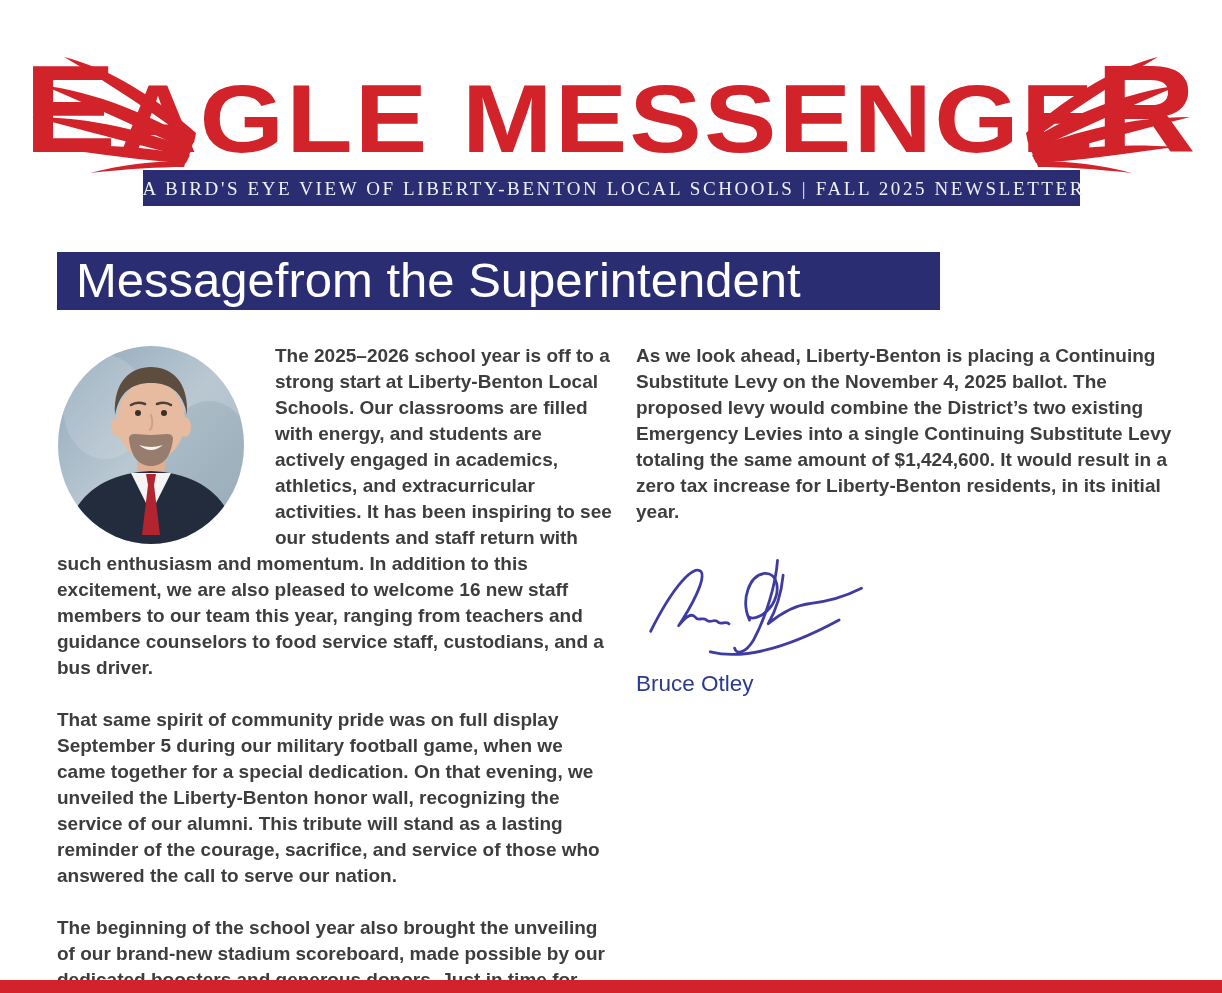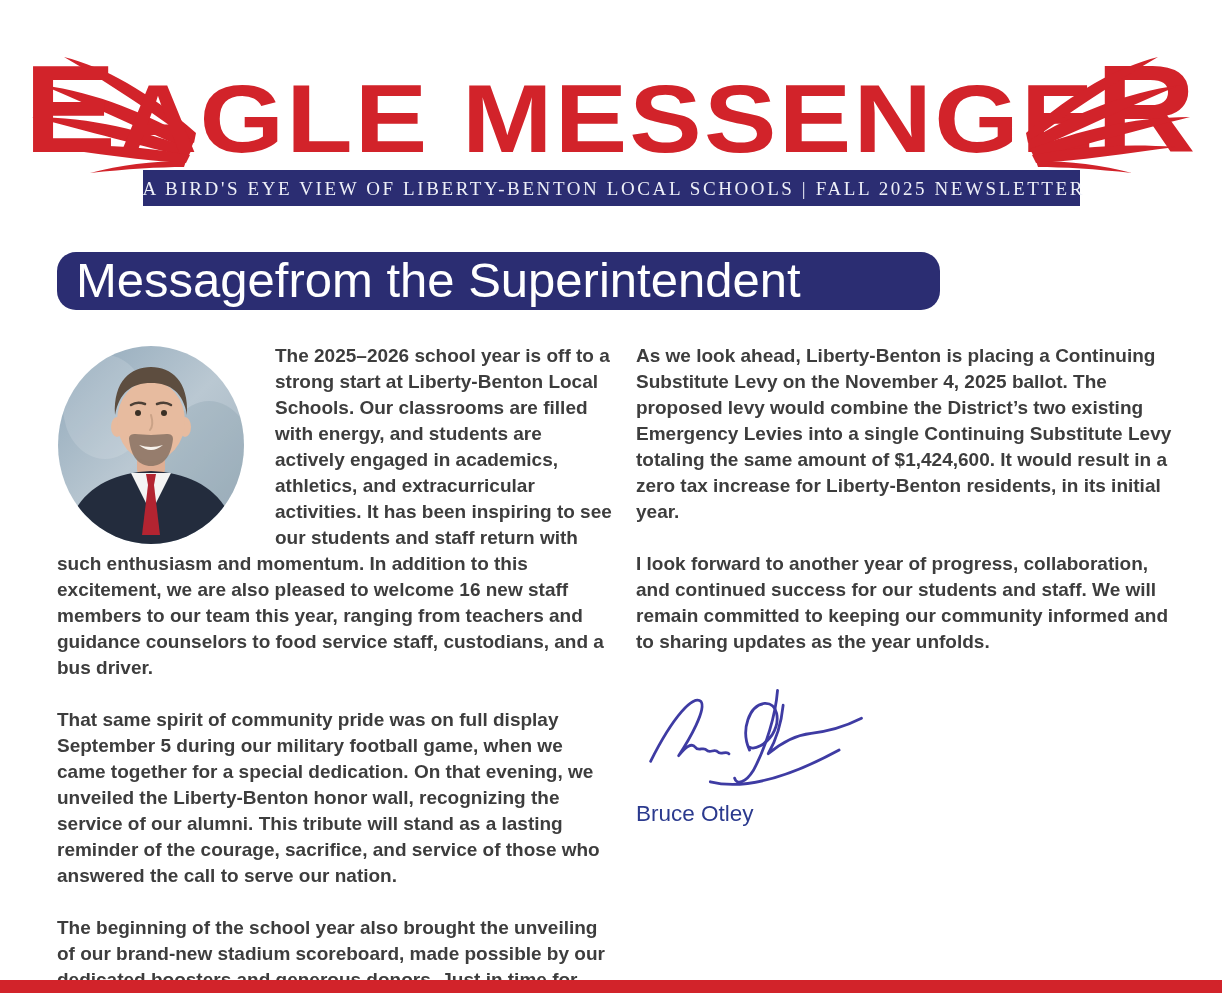--- a/index.html
+++ b/index.html
@@ -23,21 +23,21 @@
   .wordmark .mid{font-size:97px;}
   .tagline-bar{
     width:937px;height:36px;margin:4px auto 0;background:var(--navy,#2b2d72);
     color:#eef0f8;font-family:"Liberation Serif", serif;font-size:19px;
     letter-spacing:2.6px;text-align:left;line-height:37px;white-space:nowrap;
   }
   
   .section-bar{
     margin:46px 0 0 57px;width:883px;height:58px;background:var(--navy,#2b2d72);
     color:#ffffff;font-size:49px;line-height:57px;padding-left:19px;
-    box-sizing:border-box;white-space:nowrap;border-radius:19px;
+    box-sizing:border-box;white-space:nowrap;
   }
   
   .columns{
     display:flex;margin:33px 41px 0 57px;gap:23px;
     color:var(--ink,#3d3d3d);font-size:19px;line-height:26px;
   }
   .col-left{width:556px;}
   .col-right{width:542px;}
   .columns p{margin:0 0 26px 0;font-weight:bold;}
   .portrait{float:left;width:188px;height:200px;margin:2px 30px 4px 0;}
@@ -128,21 +128,20 @@
           <path d="M94,70 Q97,80 93,85" stroke="#caa287" stroke-width="2" fill="none" stroke-linecap="round"></path>
         </g>
       </svg>
       <p>The 2025–2026 school year is off to a strong start at Liberty-Benton Local Schools. Our classrooms are filled with energy, and students are actively engaged in academics, athletics, and extracurricular activities. It has been inspiring to see our students and staff return with such enthusiasm and momentum. In addition to this excitement, we are also pleased to welcome 16 new staff members to our team this year, ranging from teachers and guidance counselors to food service staff, custodians, and a bus driver.</p>
       <p>That same spirit of community pride was on full display September 5 during our military football game, when we came together for a special dedication. On that evening, we unveiled the Liberty-Benton honor wall, recognizing the service of our alumni. This tribute will stand as a lasting reminder of the courage, sacrifice, and service of those who answered the call to serve our nation.</p>
       <p>The beginning of the school year also brought the unveiling of our brand-new stadium scoreboard, made possible by our dedicated boosters and generous donors. Just in time for football season, the scoreboard represents the latest in a proud tradition</p>
     </div>
 
     <div class="col-right">
       <p>As we look ahead, Liberty-Benton is placing a Continuing Substitute Levy on the November 4, 2025 ballot. The proposed levy would combine the District’s two existing Emergency Levies into a single Continuing Substitute Levy totaling the same amount of $1,424,600. It would result in a zero tax increase for Liberty-Benton residents, in its initial year.</p>
-      <p>I look forward to another year of progress, collaboration, and continued success for our students and staff. We will remain committed to keeping our community informed and to sharing updates as the year unfolds.</p>
 
       <svg class="signature-svg" viewBox="0 0 240 120" aria-hidden="true">
         <path d="M6,86 C30,38 52,14 60,22 C66,30 48,62 36,80 C44,70 50,66 54,71 C57,76 63,70 66,74 C69,78 75,72 78,76 C81,80 87,74 90,78"></path>
         <path d="M112,74 C102,52 112,26 128,24 C142,23 146,42 136,58 C129,68 118,74 112,71"></path>
         <path d="M142,10 C140,36 130,70 116,96 C108,109 98,112 96,104"></path>
         <path d="M148,26 C146,46 140,64 132,78 C146,66 160,58 178,56 C198,54 216,48 232,40"></path>
         <path d="M70,108 C110,118 160,100 208,74"></path>
       </svg>
 
       <div class="signature-name">Bruce Otley</div>

